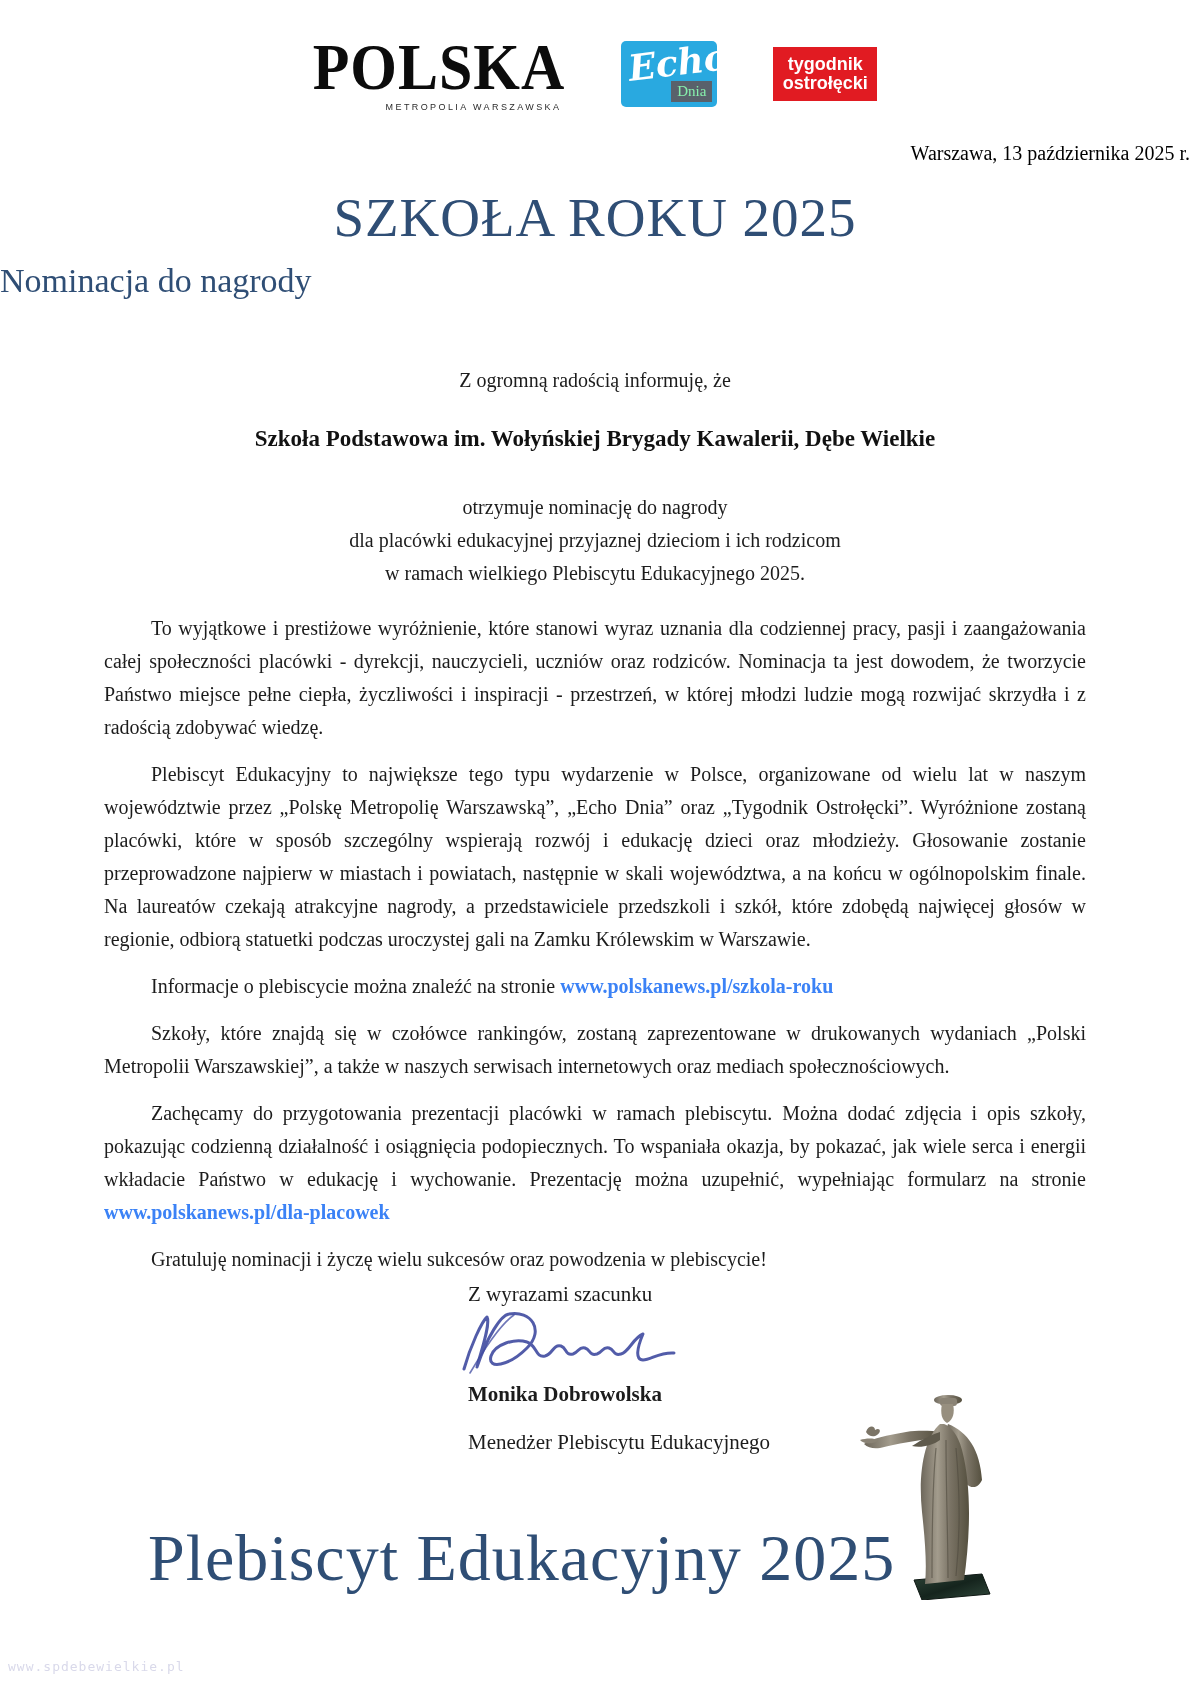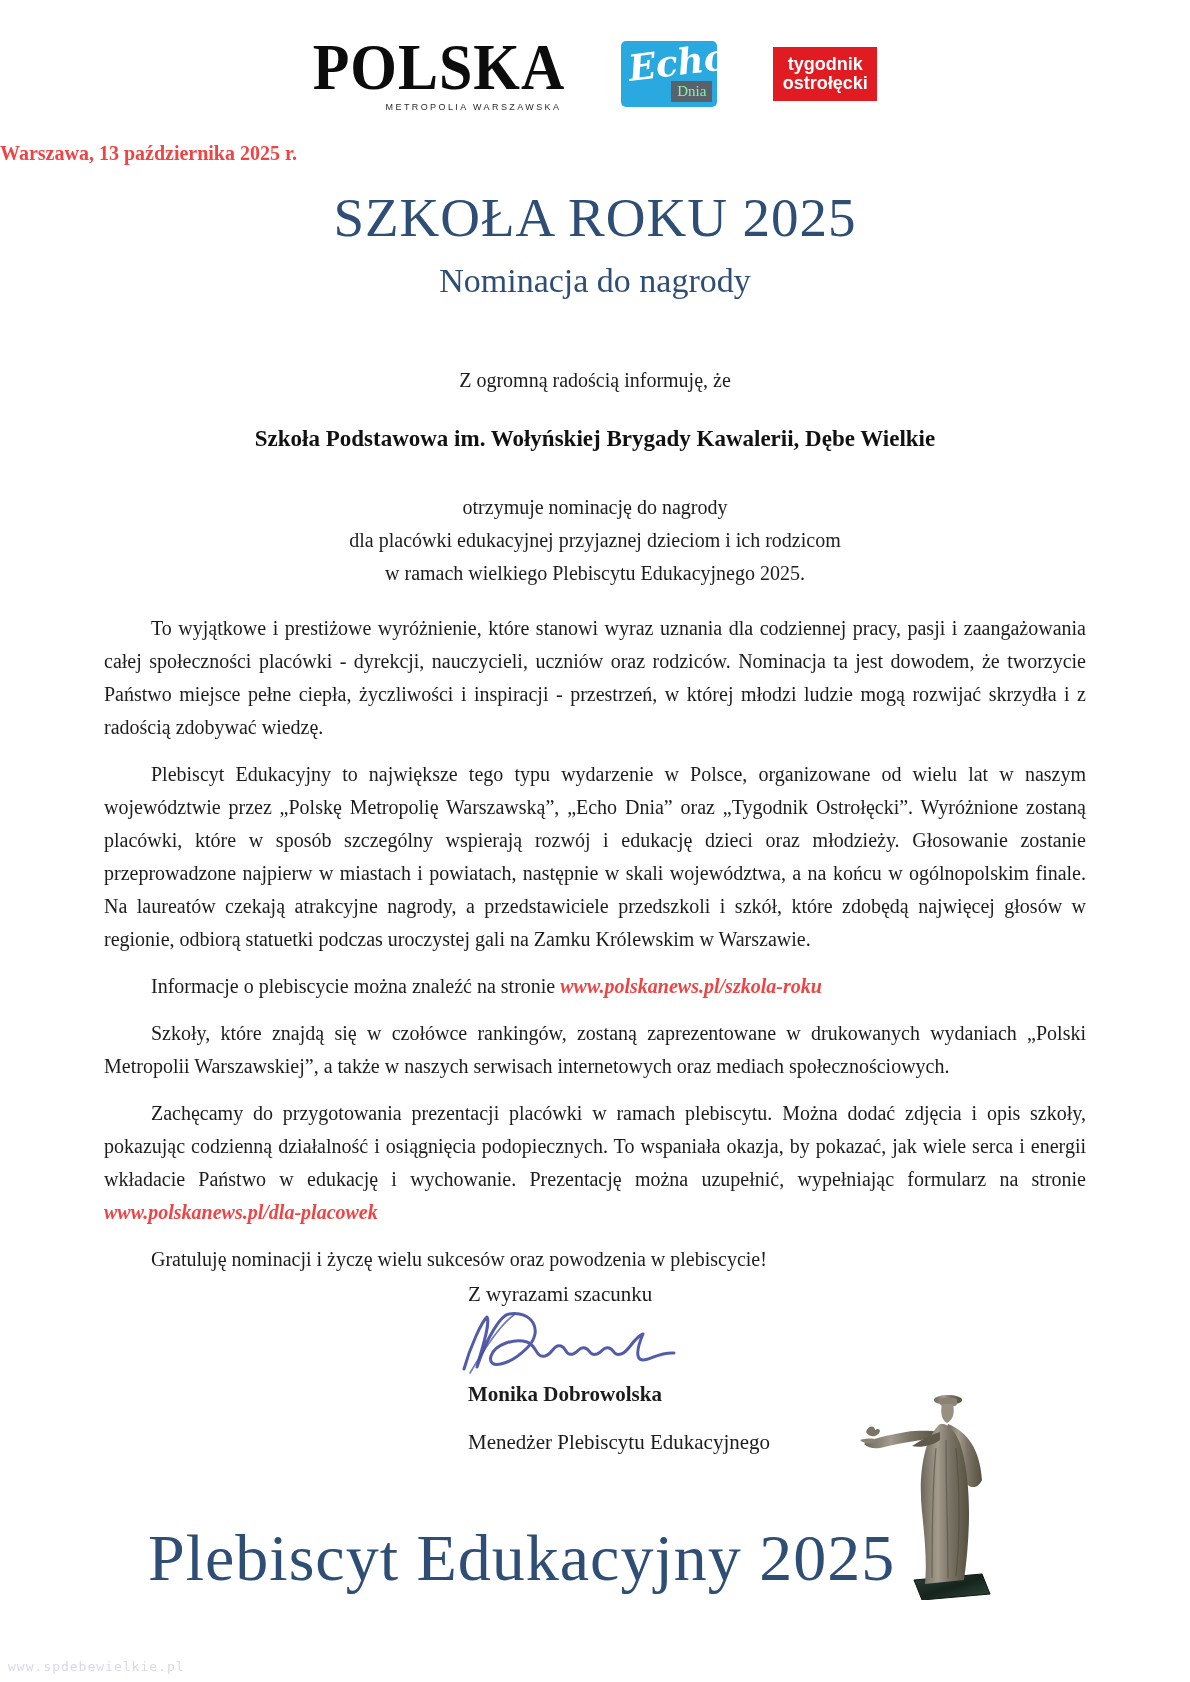--- a/index.html
+++ b/index.html
@@ -17,35 +17,35 @@
   .echo{width:96px;height:66px;background:#29A9E0;border-radius:5px;position:relative;flex:0 0 auto;}
   .echo-word{position:absolute;left:7px;top:0px;color:#ffffff;font-style:italic;font-weight:bold;
              font-size:36px;font-family:"DejaVu Serif",serif;transform:rotate(-7deg);}
   .dnia{position:absolute;right:5px;bottom:5px;background:#59616b;color:#86efac;font-size:15px;
         padding:0 6px;line-height:21px;font-family:"Liberation Serif",serif;}
   .tyg{width:104px;height:54px;background:#E11B22;color:#ffffff;display:flex;flex-direction:column;
        justify-content:center;align-items:center;font-family:"Liberation Sans",sans-serif;
        font-weight:bold;font-size:18px;line-height:19px;flex:0 0 auto;}
 
   
-  .dateline{position:absolute;top:142px;width:100%;text-align:left;font-size:20px;color:#ef4444;font-weight:bold;}
+  .dateline{position:absolute;top:142px;width:100%;text-align:right;font-size:20px;color:#000000;}
   .title{position:absolute;top:186px;width:100%;text-align:center;font-size:55px;
          color:#2F4E75;letter-spacing:1px;}
-  .subtitle{position:absolute;top:262px;width:100%;text-align:center;font-size:34px;color:#2F4E75;}
+  .subtitle{position:absolute;top:262px;width:100%;font-size:34px;color:#2F4E75;}
 
   
   .content{position:absolute;left:104px;top:356px;width:982px;font-size:20px;line-height:33px;}
   .center{text-align:center;}
   .lead{margin:8px;}
   .school{font-size:23px;font-weight:bold;margin:25px 0 0;color:#111111;}
   .l1{margin:36px 0 0;}
   .l2,.l3{margin:0;}
   .body-p{margin:14px 0 0;text-align:justify;text-indent:47px;}
   .first-p{margin-top:22px;}
-  .doc-link{color:#ef4444;font-weight:bold;text-decoration:none;cursor:pointer;font-style:italic;}
+  .doc-link{color:#3b82f6;font-weight:bold;text-decoration:none;cursor:pointer;}
 
   
   .sig-block{position:absolute;left:468px;top:1281px;font-size:21px;line-height:26px;}
   .sig-svg{display:block;margin:2px 0 0 -12px;}
   .sig-name{margin-top:2px;font-weight:bold;}
   .sig-role{margin-top:22px;}
 
   
   .banner{position:absolute;left:148px;top:1520px;font-size:66px;color:#2F4E75;letter-spacing:1px;}
   .statue{position:absolute;left:848px;top:1388px;}

